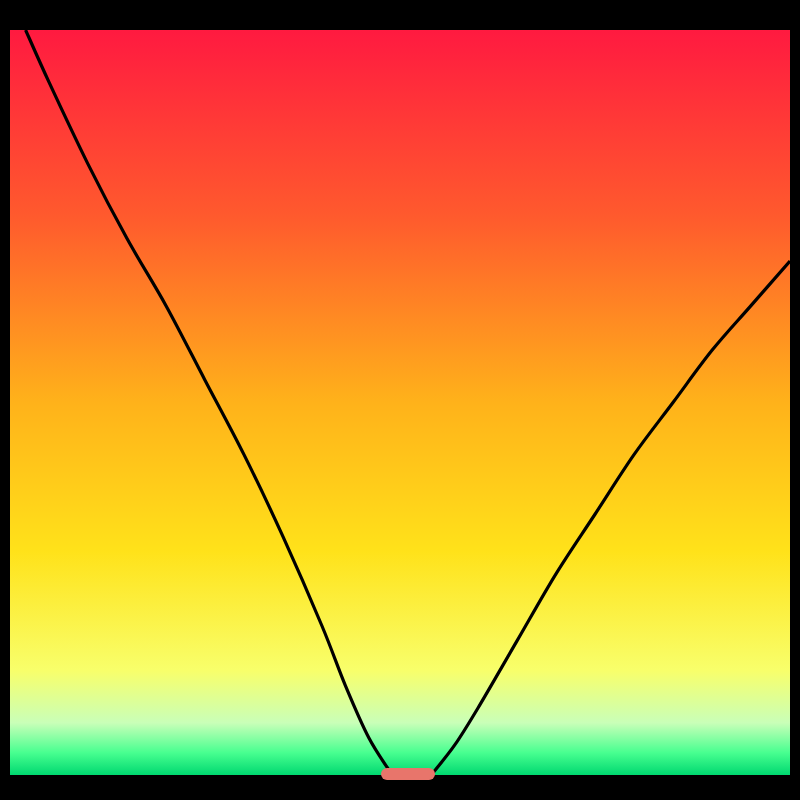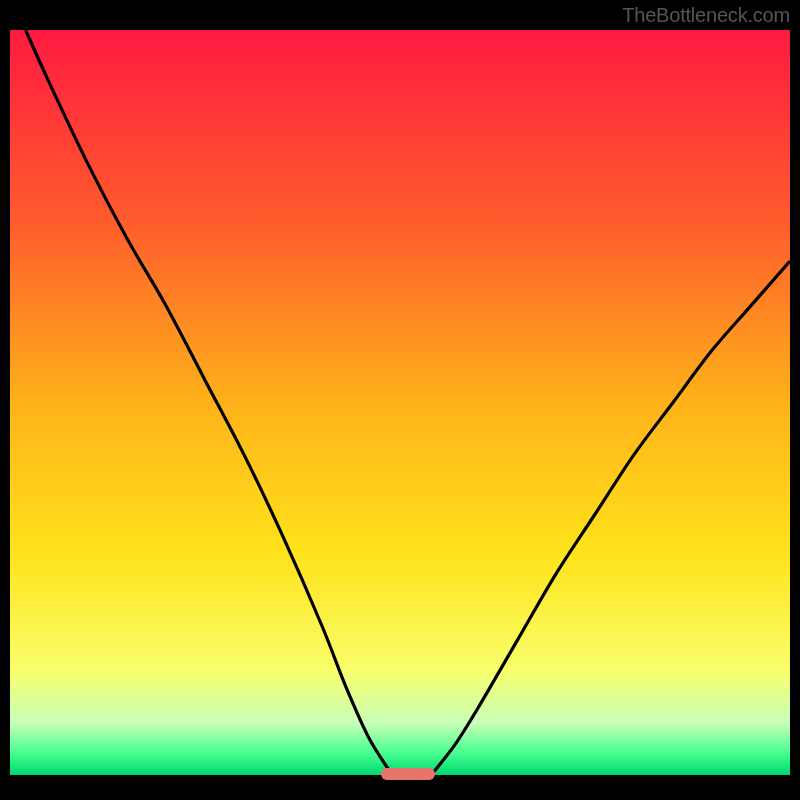--- a/index.html
+++ b/index.html
@@ -41,21 +41,20 @@
     background: #e8756b;
     height: 12px;
     border-radius: 6px;
     pointer-events: none;
   }
 </style>
 </head>
 <body>
 
 <div class="stage">
-  <div class="watermark">TheBottleneck.com</div>
 
   <svg class="plot" viewBox="0 0 780 745" preserveAspectRatio="none">
     <defs>
       <linearGradient id="heat" x1="0" y1="0" x2="0" y2="1">
 
       <stop offset="0%" stop-color="#ff1a40"></stop>
           <stop offset="25%" stop-color="#ff5a2d"></stop>
           <stop offset="50%" stop-color="#ffb21a"></stop>
           <stop offset="70%" stop-color="#ffe21a"></stop>
           <stop offset="86%" stop-color="#f8ff6b"></stop>

